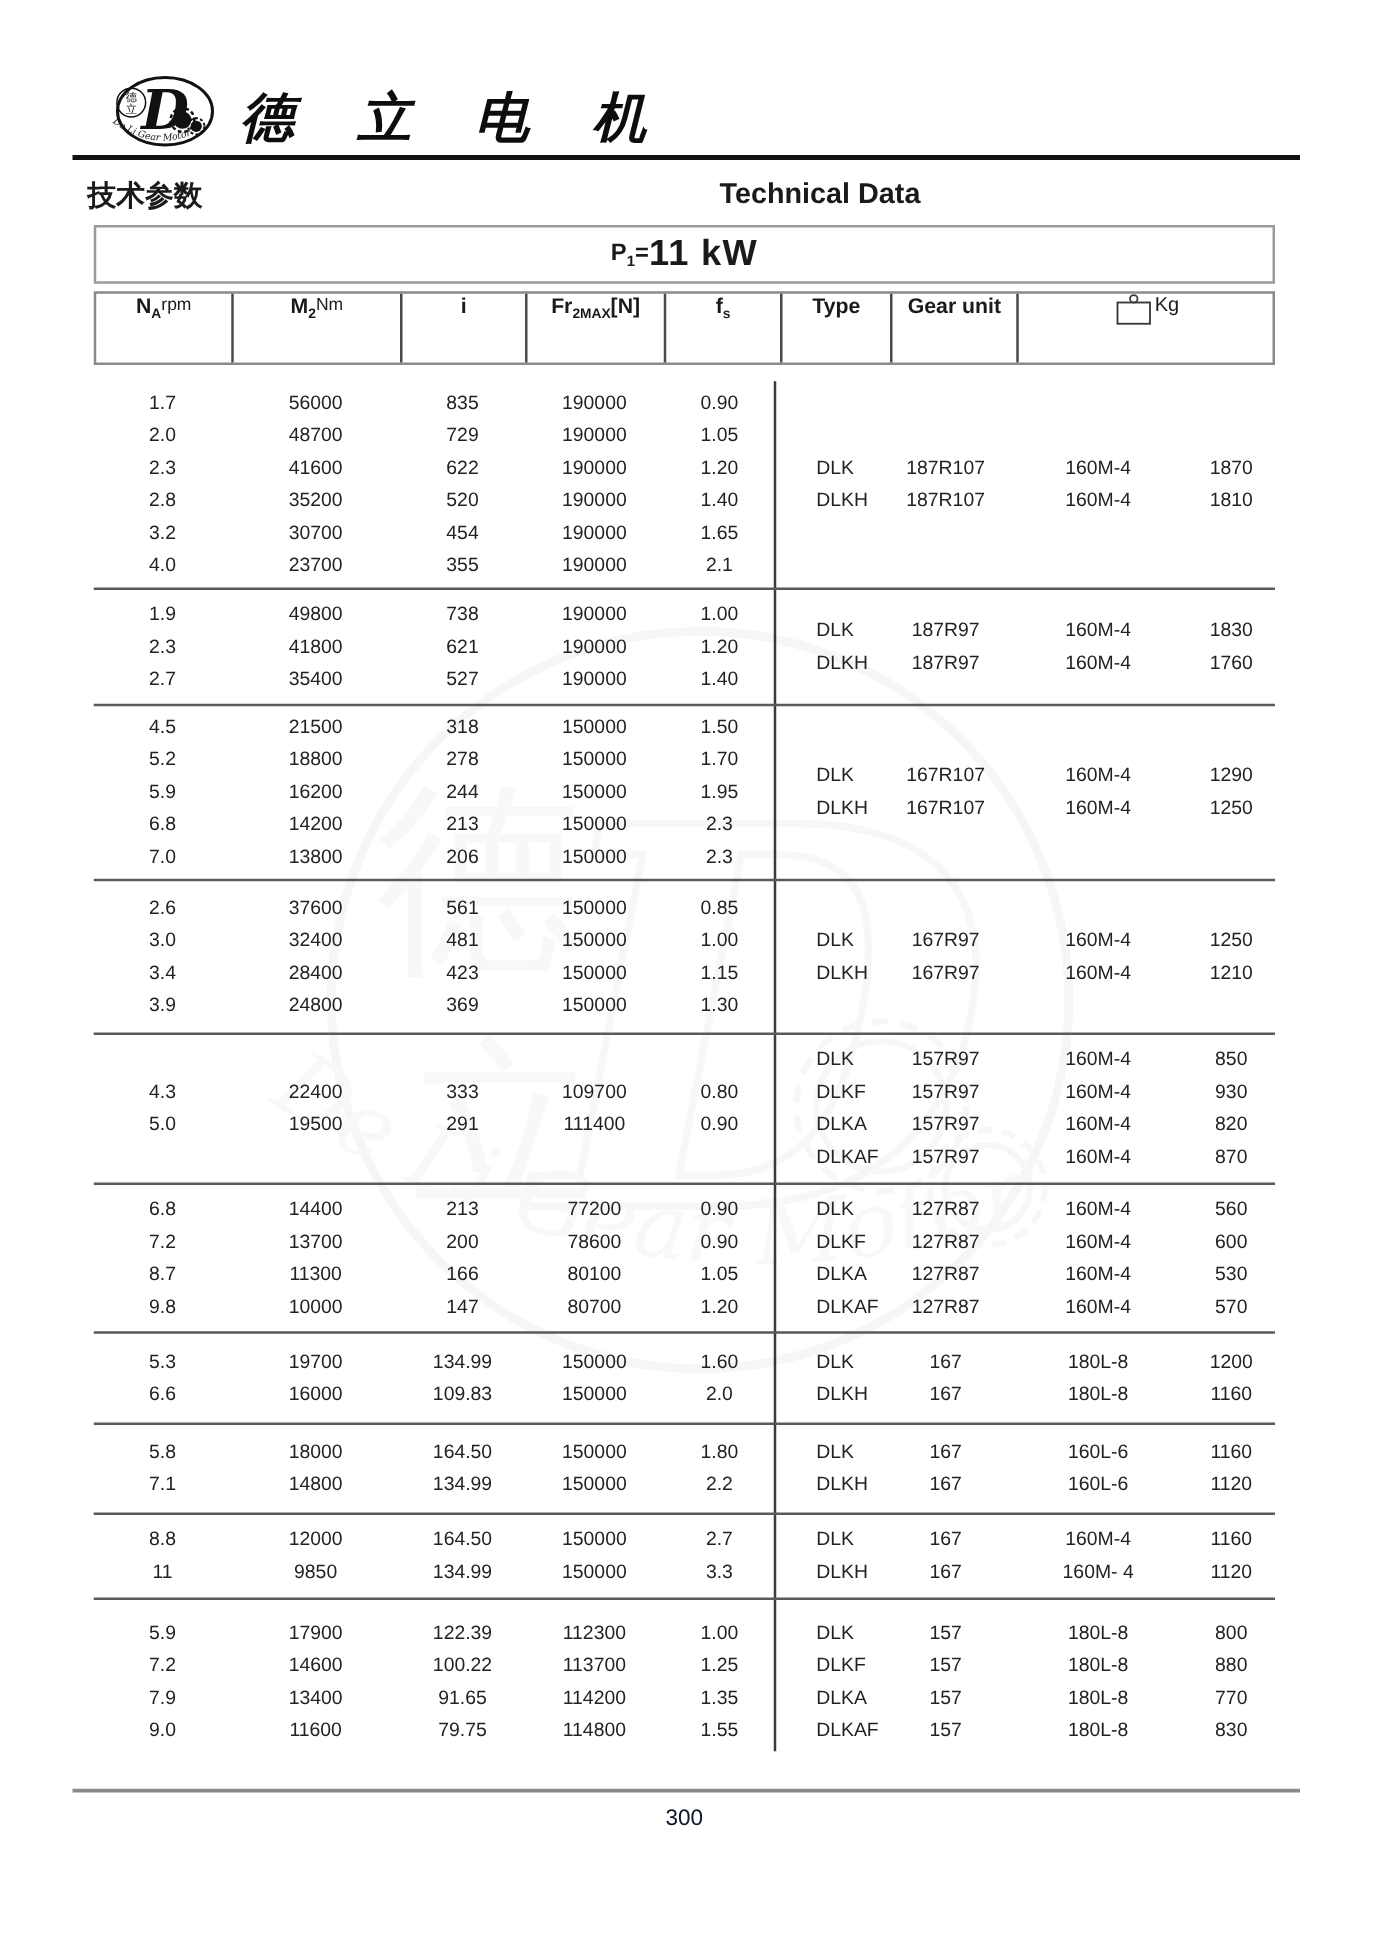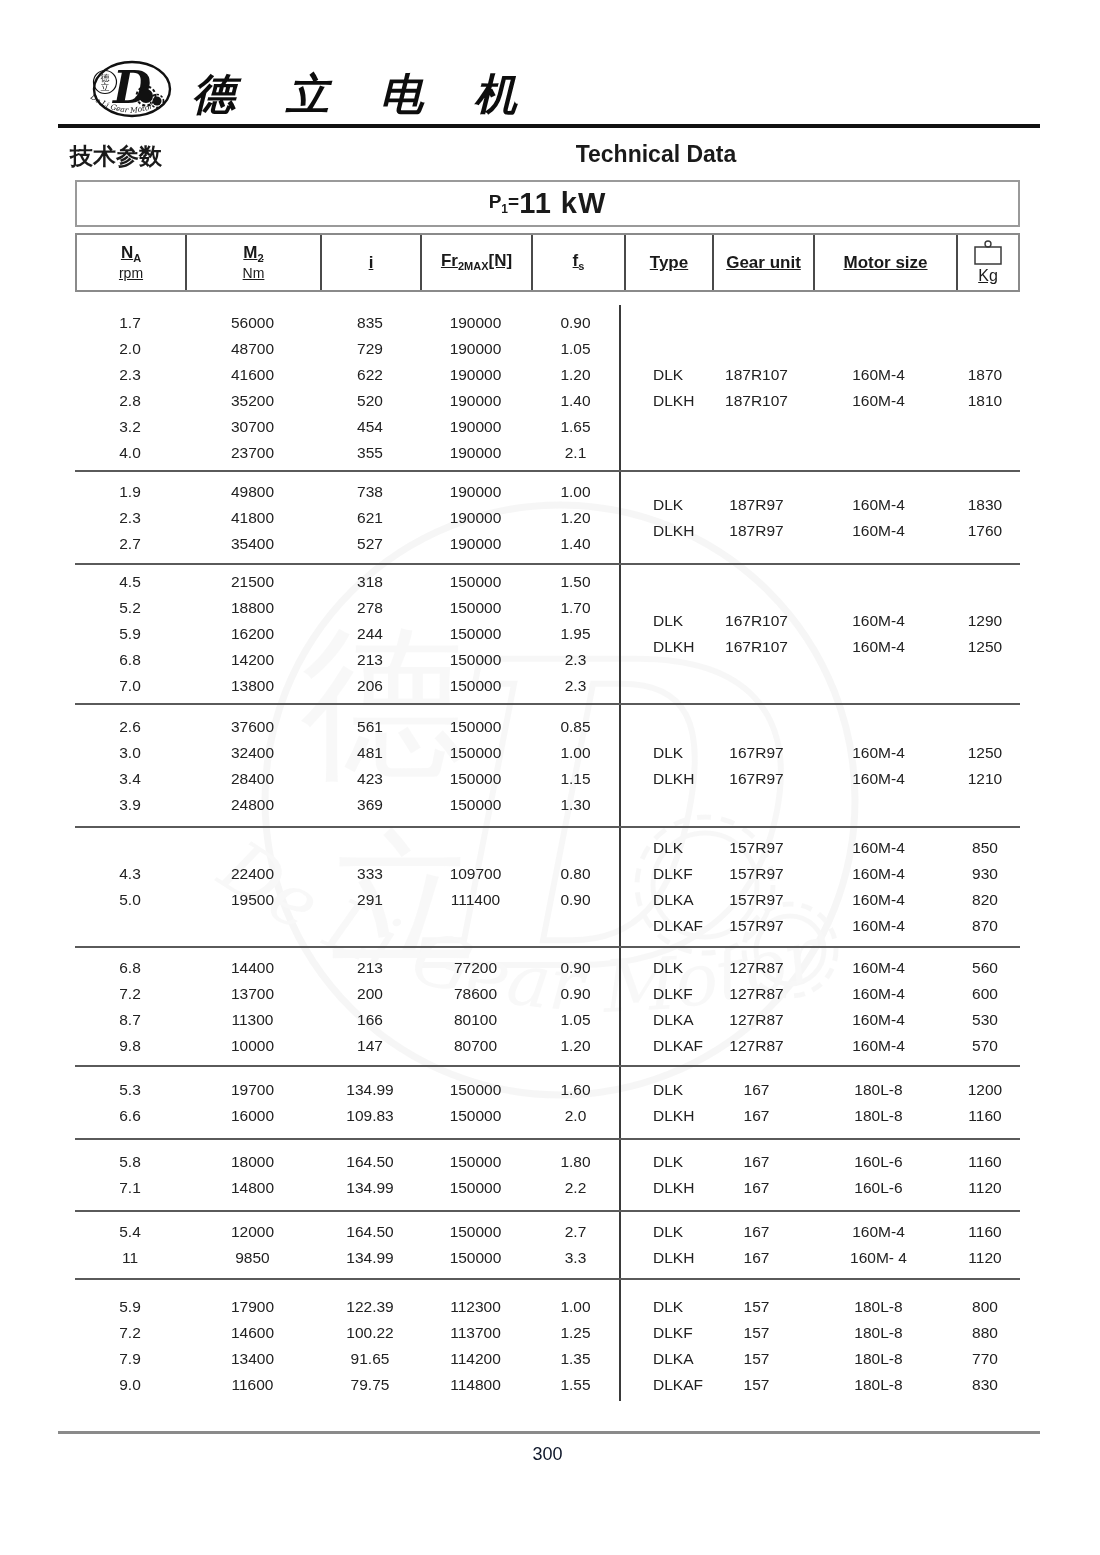--- a/index.html
+++ b/index.html
@@ -23,22 +23,22 @@
   
   .power-box{left:75px;top:180px;width:945px;height:47px;border:2px solid #9a9a9a;
              box-sizing:border-box;display:flex;align-items:center;justify-content:center;}
   .power-prefix{font-size:19px;font-weight:bold;}
   .power-prefix sub{font-size:12px;}
   .power-value{font-size:29px;font-weight:bold;letter-spacing:1px;}
 
   
   .thead{left:75px;top:233px;width:945px;height:59px;border:2px solid #8a8a8a;
          box-sizing:border-box;display:flex;background:#fff;}
-  .hcell{border-right:2px solid #4a4a4a;box-sizing:border-box;display:flex;flex-direction:column;
-         align-items:center;justify-content:center;font-weight:bold;font-size:17px;line-height:1.15;text-decoration:underline;}
+  .hcell{border-right:2px solid #4a4a4a;box-sizing:border-box;display:flex;flex-direction:row;
+         align-items:flex-start;justify-content:center;font-weight:bold;font-size:17px;line-height:1.15;}
   .hcell:last-child{border-right:none;flex:1;}
   .hsub{font-size:11px;font-weight:bold;}
   .hunit{font-weight:normal;font-size:14px;}
   .hc0{width:110px;} .hc1{width:135px;} .hc2{width:100px;} .hc3{width:111px;}
   .hc4{width:93px;} .hc5{width:88px;} .hc6{width:101px;} .hc7{width:143px;}
   .hkg{font-weight:normal;font-size:16px;margin-top:1px;}
   .kgicon{display:block;}
 
   
   .vline{left:619px;top:305px;width:2px;height:1096px;background:#3a3a3a;}
@@ -127,23 +127,20 @@
         </div>
         <div class="hcell hc4">
           <div><span>f</span><sub class="hsub">s</sub></div>
         </div>
         <div class="hcell hc5">
           <div><span>Type</span></div>
         </div>
         <div class="hcell hc6">
           <div><span>Gear unit</span></div>
         </div>
-        <div class="hcell hc7">
-          <div><span>Motor size</span></div>
-        </div>
         <div class="hcell hc8">
           <svg class="kgicon" width="34" height="26" viewBox="0 0 34 26">
             <circle cx="17" cy="4" r="3" fill="none" stroke="#3a3a3a" stroke-width="1.4"></circle>
             <rect x="4" y="7" width="26" height="17" fill="none" stroke="#3a3a3a" stroke-width="1.5"></rect>
           </svg>
           <div class="hkg">Kg</div>
         </div>
       </div>
 
     <div class="abs vline"></div>
@@ -508,21 +505,21 @@
               <span class="dc rc0">DLKH</span>
               <span class="dc rc1">167</span>
               <span class="dc rc2">160L-6</span>
               <span class="dc rc3">1120</span>
             </div>
           </div>
         </div>
         <div class="group" style="top: 1212px; height: 68px;">
           <div class="gleft">
             <div class="drow">
-              <span class="dc lc0">5.4</span>
+              <span class="dc lc0">8.8</span>
               <span class="dc lc1">12000</span>
               <span class="dc lc2">164.50</span>
               <span class="dc lc3">150000</span>
               <span class="dc lc4">2.7</span>
             </div>
             <div class="drow">
               <span class="dc lc0">11</span>
               <span class="dc lc1">9850</span>
               <span class="dc lc2">134.99</span>
               <span class="dc lc3">150000</span>

